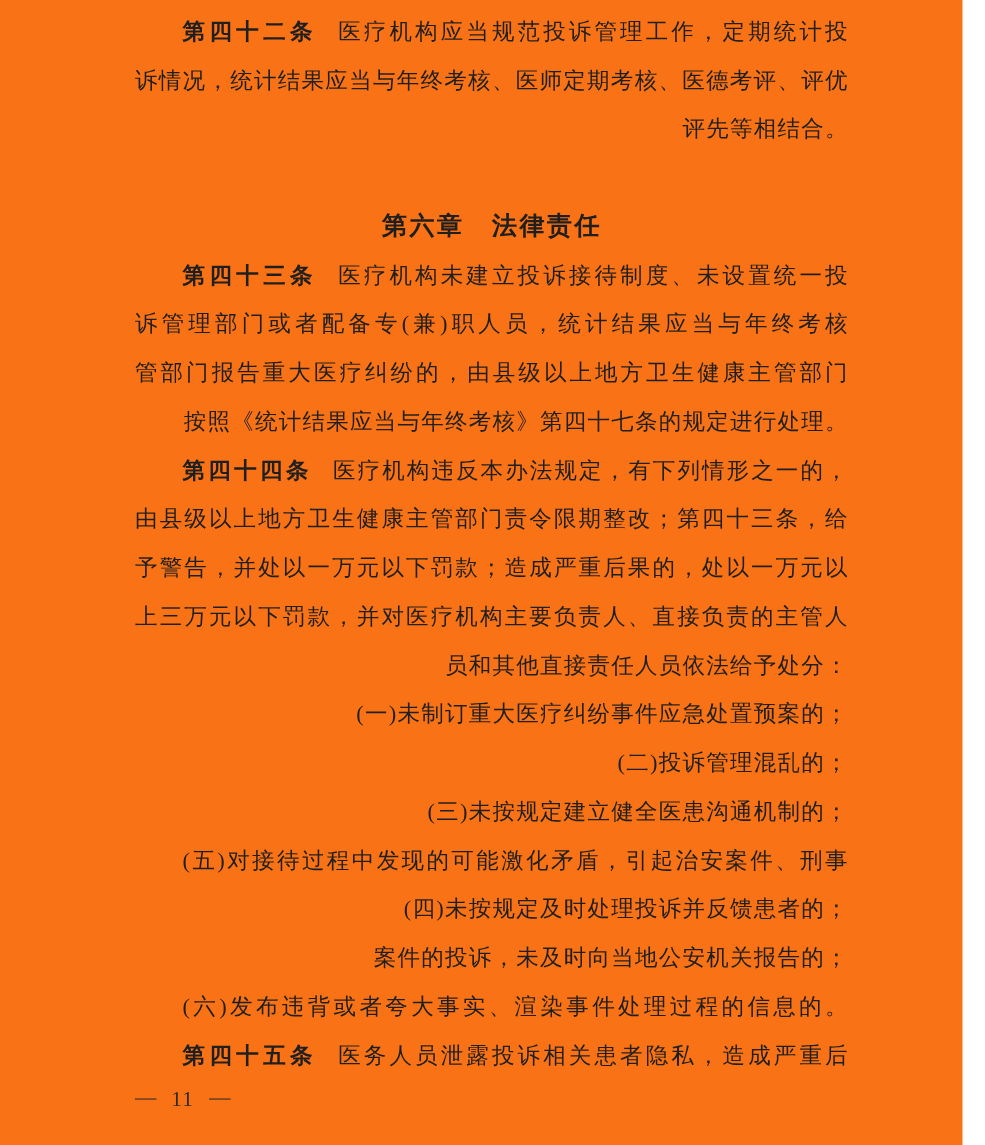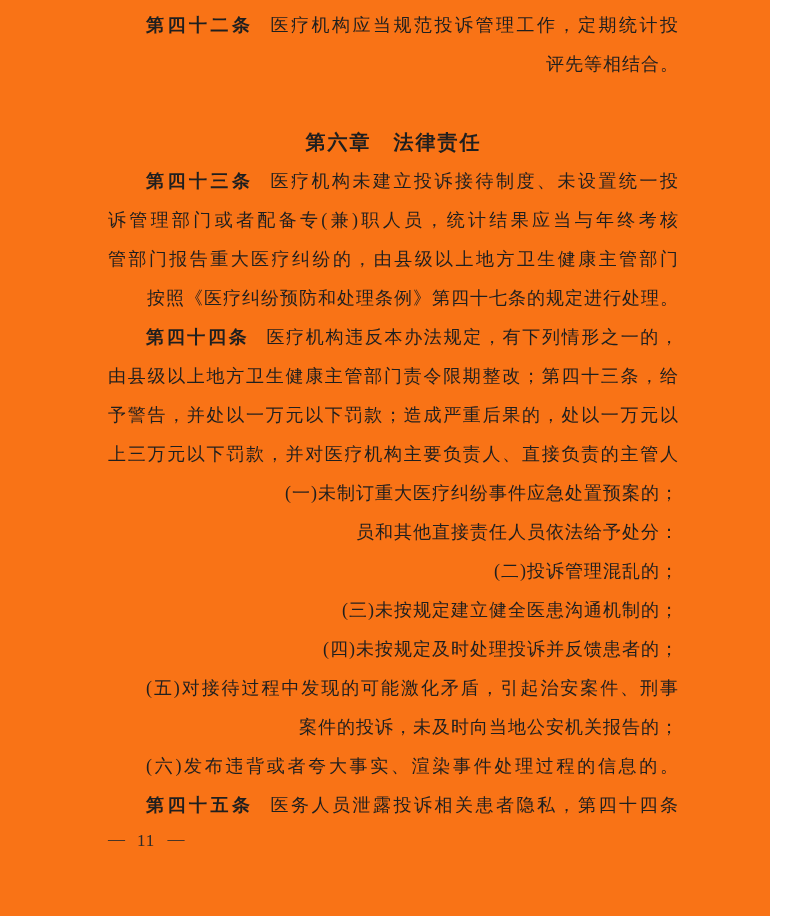--- a/index.html
+++ b/index.html
@@ -57,45 +57,46 @@
   .footer .num { margin: 0 12px; letter-spacing: 1px; }
   .footer .dash { position: relative; top: -2px; }
 </style>
 </head>
 <body>
 
 <div class="page">
   <main>
 
     <div class="ln full ind"><span class="b">第四十二条</span><span class="t">医疗机构应当规范投诉管理工作，定期统计投</span></div>
+    <div class="ln full"><span class="t">诉情况，统计结果应当与年终考核、医师定期考核、医德考评、评优</span></div>
     <div class="ln short"><span class="t">评先等相结合。</span></div>
 
     <div class="ln blank"></div>
 
     <div class="ln heading">第六章　法律责任</div>
 
     <div class="ln full ind"><span class="b">第四十三条</span><span class="t">医疗机构未建立投诉接待制度、未设置统一投</span></div>
     <div class="ln full"><span class="t">诉管理部门或者配备专(兼)职人员，统计结果应当与年终考核</span></div>
     <div class="ln full"><span class="t">管部门报告重大医疗纠纷的，由县级以上地方卫生健康主管部门</span></div>
-    <div class="ln short"><span class="t">按照《医疗纠纷预防和处理条例》第四十七条的规定进行处理。</span></div>
+    <div class="ln short"><span class="t">按照《统计结果应当与年终考核》第四十七条的规定进行处理。</span></div>
 
     <div class="ln full ind"><span class="b">第四十四条</span><span class="t">医疗机构违反本办法规定，有下列情形之一的，</span></div>
     <div class="ln full"><span class="t">由县级以上地方卫生健康主管部门责令限期整改；第四十三条，给</span></div>
     <div class="ln full"><span class="t">予警告，并处以一万元以下罚款；造成严重后果的，处以一万元以</span></div>
     <div class="ln full"><span class="t">上三万元以下罚款，并对医疗机构主要负责人、直接负责的主管人</span></div>
+    <div class="ln short"><span class="t">员和其他直接责任人员依法给予处分：</span></div>
+
     <div class="ln short ind"><span class="t">(一)未制订重大医疗纠纷事件应急处置预案的；</span></div>
-
-    <div class="ln short"><span class="t">员和其他直接责任人员依法给予处分：</span></div>
     <div class="ln short ind"><span class="t">(二)投诉管理混乱的；</span></div>
     <div class="ln short ind"><span class="t">(三)未按规定建立健全医患沟通机制的；</span></div>
+    <div class="ln full ind"><span class="t">(五)对接待过程中发现的可能激化矛盾，引起治安案件、刑事</span></div>
     <div class="ln short ind"><span class="t">(四)未按规定及时处理投诉并反馈患者的；</span></div>
-    <div class="ln full ind"><span class="t">(五)对接待过程中发现的可能激化矛盾，引起治安案件、刑事</span></div>
     <div class="ln short"><span class="t">案件的投诉，未及时向当地公安机关报告的；</span></div>
     <div class="ln full ind"><span class="t">(六)发布违背或者夸大事实、渲染事件处理过程的信息的。</span></div>
 
-    <div class="ln full ind"><span class="b">第四十五条</span><span class="t">医务人员泄露投诉相关患者隐私，第四十四条</span></div>
+    <div class="ln full ind"><span class="b">第四十五条</span><span class="t">医务人员泄露投诉相关患者隐私，造成严重后</span></div>
 
   </main>
 
   <div class="footer">
     <span class="dash">—</span><span class="num">11</span><span class="dash">—</span>
   </div>
 </div>
 
 </body></html>

